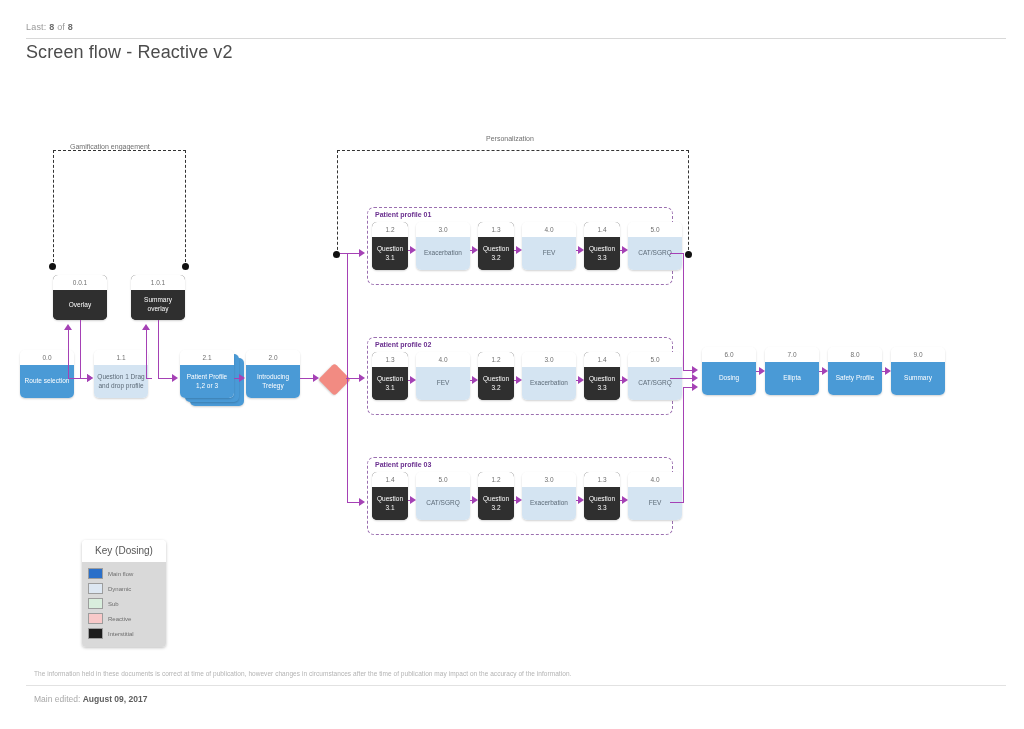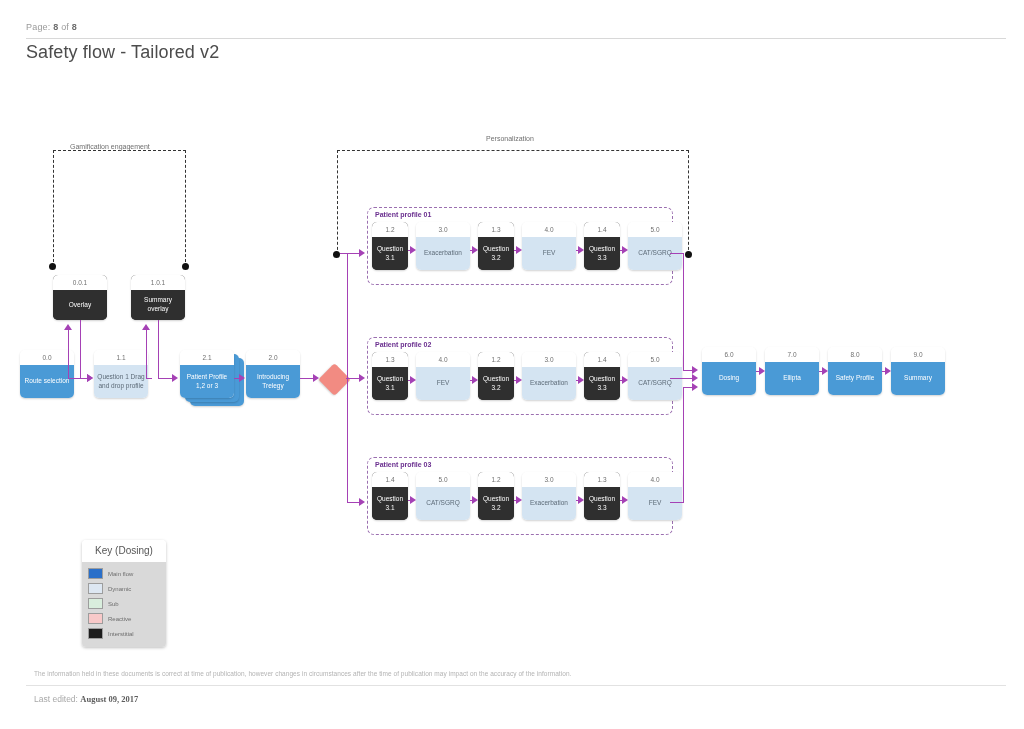--- a/index.html
+++ b/index.html
@@ -9,21 +9,21 @@
   
   .page-meta{position:absolute;left:26px;top:22px;font-size:9px;color:#9a9a9a;letter-spacing:.2px;}
   .page-meta b{color:#6d6d6d;font-weight:bold;}
   .head-rule{position:absolute;left:26px;top:38px;width:980px;height:1px;background:#d8d8d8;}
   .doc-title{position:absolute;left:26px;top:42px;font-size:18px;color:#4c4c4c;font-weight:normal;letter-spacing:.1px;}
 
   
   .foot-note{position:absolute;left:34px;top:670px;font-size:6.5px;color:#b3b3b3;letter-spacing:.05px;}
   .foot-rule{position:absolute;left:26px;top:685px;width:980px;height:1px;background:#e2e2e2;}
   .foot-edit{position:absolute;left:34px;top:694px;font-size:8.5px;color:#a8a8a8;}
-  .foot-edit b{color:#5d5d5d;font-weight:bold;font-family:Liberation Serif, serif;}
+  .foot-edit b{color:#5d5d5d;font-weight:bold;}
 
   
   #canvas{position:absolute;left:0;top:0;width:1024px;height:729px;}
   .abs{position:absolute;}
 
   
   .node{position:absolute;border-radius:5px;overflow:hidden;
         box-shadow:0 1px 2px rgba(0,0,0,.18);background:#fff;}
   .node .cap{height:15px;line-height:15px;text-align:center;font-size:6.5px;
              color:#6f6f6f;background:#fff;border-bottom:0;}
@@ -62,27 +62,27 @@
   .legend .lg-body{background:#d9d9d9;padding:6px 6px 8px 6px;}
   .lg-row{display:flex;align-items:center;margin-bottom:4px;}
   .lg-row:last-child{margin-bottom:0;}
   .sw{width:13px;height:9px;border:1px solid #9d9d9d;margin-right:5px;flex:0 0 auto;}
   .lg-lbl{font-size:6px;color:#6d6d6d;}
 </style>
 </head>
 <body>
 
 <div class="page-meta">
-  <span>Page:</span>
+  <span>Last:</span>
   <b>8</b>
   <span>of</span>
   <b>8</b>
 </div>
 <div class="head-rule"></div>
-<div class="doc-title">Safety flow - Tailored v2</div>
+<div class="doc-title">Screen flow - Reactive v2</div>
 
 <div id="canvas">
 
   <div class="dgroup open-bottom" style="left:53px;top:150px;width:133px;height:117px;"></div>
   <div class="dgroup-label" style="left:66px;top:143px;">Gamification engagement</div>
   <div class="dot" style="left:49px;top:263px;"></div>
   <div class="dot" style="left:182px;top:263px;"></div>
 
   <div class="dgroup open-bottom" style="left:337px;top:150px;width:352px;height:105px;"></div>
   <div class="dgroup-label" style="left:482px;top:135px;">Personalization</div>
@@ -340,15 +340,15 @@
       <div class="lg-row">
         <span class="sw" style="background: rgb(29, 29, 29);"></span>
         <span class="lg-lbl">Interstitial</span>
       </div>
     </div>
 </div>
 
 <div class="foot-note">The information held in these documents is correct at time of publication, however changes in circumstances after the time of publication may impact on the accuracy of the information.</div>
 <div class="foot-rule"></div>
 <div class="foot-edit">
-  <span>Last edited:</span>
+  <span>Main edited:</span>
   <b>August 09, 2017</b>
 </div>
 
 </body></html>

